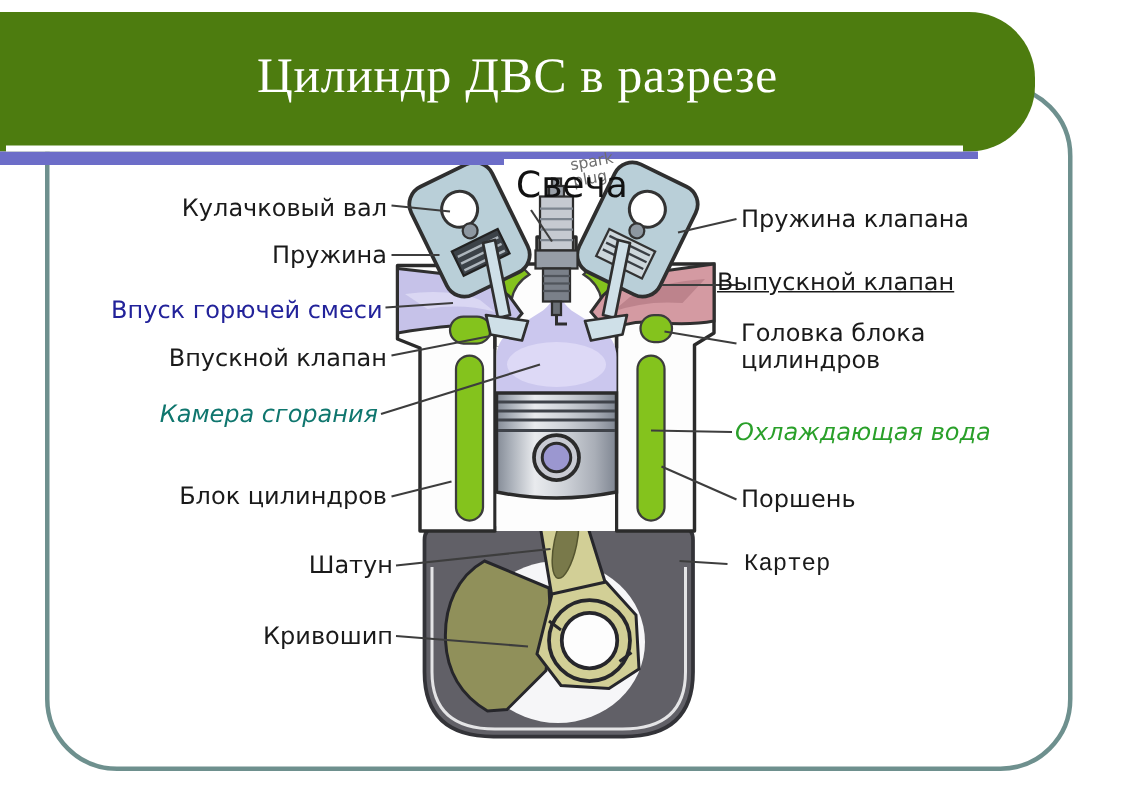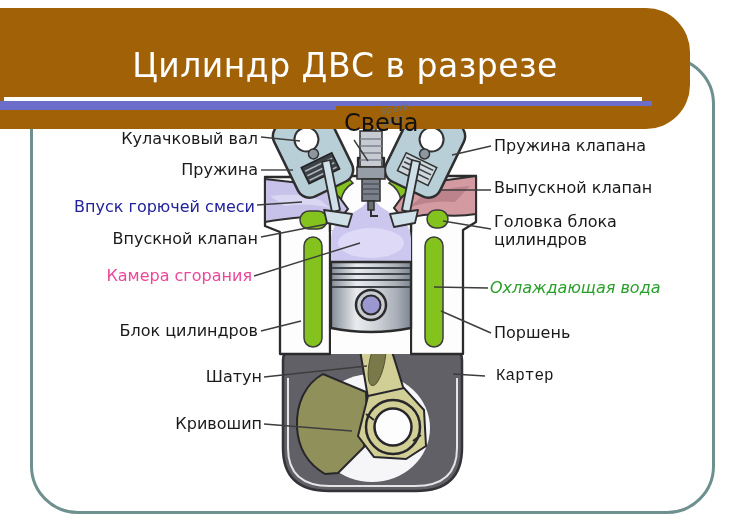--- a/index.html
+++ b/index.html
@@ -2,33 +2,33 @@
 <html><head>
 <meta charset="utf-8">
 <style>
   html,body{margin:0;padding:0;background:#ffffff;}
   #stage{position:relative;width:750px;height:527px;background:#ffffff;overflow:hidden;
          font-family:"DejaVu Sans",sans-serif;}
   
   .frame{position:absolute;left:30px;top:56px;width:679px;height:452px;
          border:3px solid #6e908e;border-radius:48px;z-index:1;}
   
-  .banner{position:absolute;left:0;top:8px;width:690px;height:121px;background:#a16207;
-          border-radius:0 44px 44px 0;z-index:3;display:flex;align-items:center;justify-content:center;}
+  .banner{position:absolute;left:0;top:8px;width:690px;height:93px;background:#4d7c0f;
+          border-radius:0 44px 44px 0;z-index:3;display:flex;align-items:center;justify-content:center;font-family:Liberation Serif, serif;}
   .banner-title{color:#ffffff;font-size:33px;letter-spacing:.5px;margin-top:-6px;}
   .banner-underline{position:absolute;left:4px;top:97px;width:638px;height:4px;background:#ffffff;z-index:4;}
   .banner-strip-a{position:absolute;left:0;top:101px;width:336px;height:9px;background:#6c6dc8;z-index:3;}
   .banner-strip-b{position:absolute;left:336px;top:101px;width:316px;height:5px;background:#6c6dc8;z-index:3;}
   
   #diagram{position:absolute;left:0;top:0;width:750px;height:527px;z-index:2;}
   
   .lbl{position:absolute;font-size:16px;color:#1a1a1a;white-space:nowrap;z-index:5;line-height:1.15;}
   .lbl.r{text-align:left;}
   .c-blue{color:#22229a;}
-  .c-red{color:#ec4899;}
+  .c-red{color:#0f766e;font-style:italic;}
   .c-green{color:#2aa02a;}
   .lbl-svecha{position:absolute;left:344px;top:109px;font-size:24px;color:#111;z-index:6;}
   .lbl-sparkplug{position:absolute;left:381px;top:103px;font-size:10.5px;line-height:1.0;
                  color:#6f6f6f;transform:rotate(-10deg);z-index:5;white-space:pre-line;}
   .wrap2{white-space:normal;width:170px;}
 </style>
 </head>
 <body>
 
 <div id="stage">
@@ -174,19 +174,19 @@
   <div class="lbl" style="right:492px;top:130px;">Кулачковый вал</div>
   <div class="lbl" style="right:492px;top:161px;">Пружина</div>
   <div class="lbl c-blue" style="right:495px;top:198px;">Впуск горючей смеси</div>
   <div class="lbl" style="right:492px;top:230px;">Впускной клапан</div>
   <div class="lbl c-red" style="right:498px;top:267px;">Камера сгорания</div>
   <div class="lbl" style="right:492px;top:322px;">Блок цилиндров</div>
   <div class="lbl" style="right:488px;top:368px;">Шатун</div>
   <div class="lbl" style="right:488px;top:415px;">Кривошип</div>
 
   <div class="lbl r" style="left:494px;top:137px;">Пружина клапана</div>
-  <div class="lbl r" style="left:494px;top:179px;">Выпускной клапан</div>
+  <div class="lbl r" style="left:478px;top:179px;text-decoration:underline;">Выпускной клапан</div>
   <div class="lbl r wrap2" style="left:494px;top:213px;">Головка блока цилиндров</div>
   <div class="lbl r c-green" style="left:490px;top:279px;font-style:italic;">Охлаждающая вода</div>
   <div class="lbl r" style="left:494px;top:324px;">Поршень</div>
   <div class="lbl r" style="left:496px;top:367px;font-family:Liberation Mono, monospace;">Картер</div>
 
 </div>
 
 </body></html>

